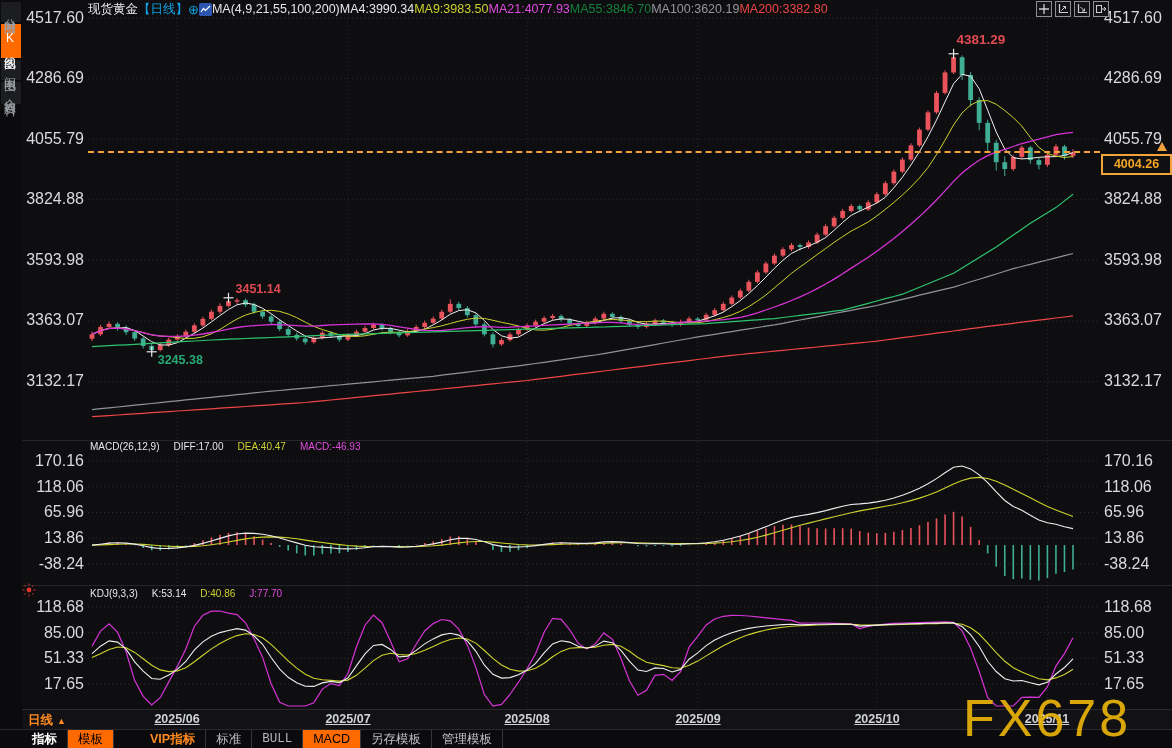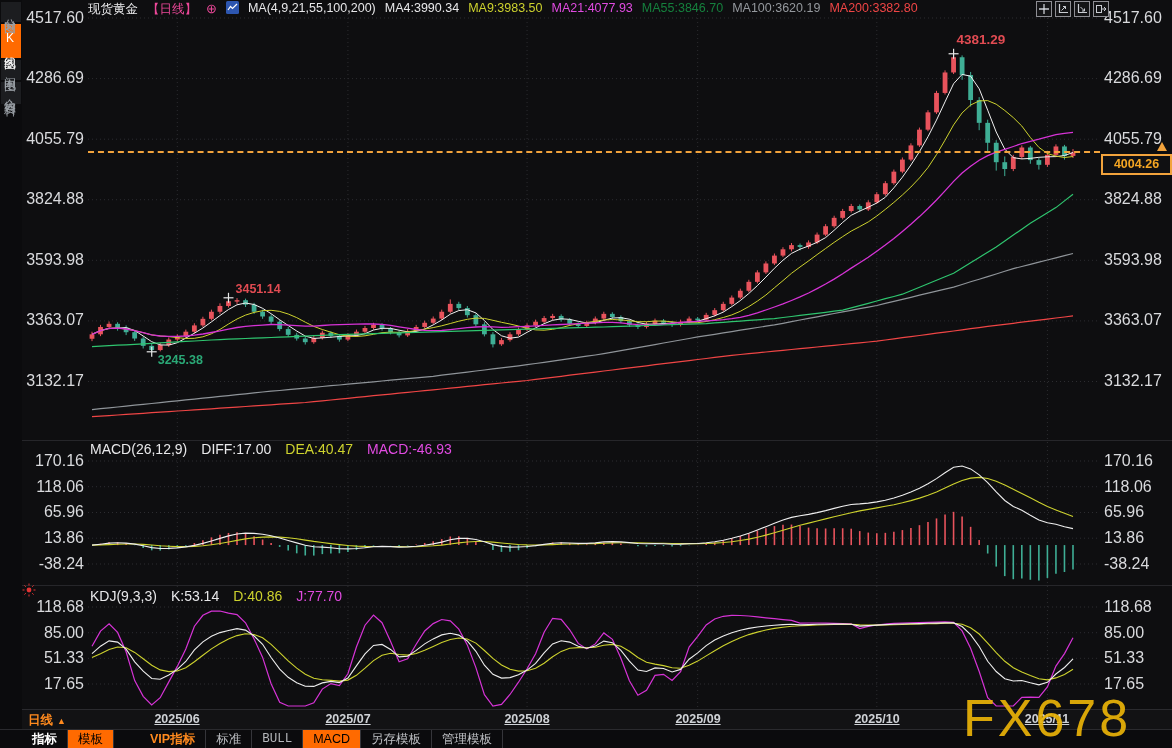--- a/index.html
+++ b/index.html
@@ -6,33 +6,33 @@
   .stage{position:relative;width:1172px;height:748px;background:#0e0e10;overflow:hidden;
          font-family:"Liberation Sans",sans-serif;-webkit-font-smoothing:antialiased;}
   svg.chart{position:absolute;left:0;top:0;z-index:1;}
   
   .sidebar{position:absolute;left:0;top:0;width:22px;height:748px;background:#0b0b0d;z-index:5;}
   .stab{writing-mode:vertical-lr;text-orientation:upright;display:block;width:20px;margin:2px 1px;
         padding:7px 0;text-align:center;font-size:12px;letter-spacing:2px;color:#9aa0a6;
         background:#1c1d20;cursor:pointer;}
   .stab.active{background:#ff6a00;color:#fff;}
   
-  .mhead{position:absolute;left:88px;top:1px;height:16px;display:flex;align-items:flex-start;gap:9px;
+  .mhead{position:absolute;left:88px;top:1px;height:16px;display:flex;align-items:center;
          font-size:12.5px;white-space:nowrap;z-index:6;color:#e6e6e8;}
   .hicons{position:absolute;left:1036px;top:1px;display:flex;gap:3px;z-index:6;}
   .hicon{width:14px;height:14px;border:1px solid #8e8e94;display:flex;align-items:center;justify-content:center;
          background:#141416;cursor:pointer;}
   .c-white{color:#e8e8ea}.c-yellow{color:#cdd22e}.c-magenta{color:#e14be1}
-  .c-green{color:#15803d}.c-gray{color:#94989d}.c-red{color:#ef4545}.c-orange{color:#ec4899}
+  .c-green{color:#15803d}.c-gray{color:#94989d}.c-red{color:#ef4545}.c-orange{color:#0ea5e9}
   
   .ylab{position:absolute;font-size:16px;color:#d9dadd;line-height:16px;z-index:4;}
   .ylab.l{left:22px;width:62px;text-align:right;}
   .ylab.r{left:1104px;width:66px;text-align:left;}
   
-  .phead{position:absolute;left:90px;font-size:14px;display:flex;gap:14px;white-space:nowrap;z-index:4;text-align:center;}
+  .phead{position:absolute;left:90px;font-size:10px;display:flex;gap:14px;white-space:nowrap;z-index:4;text-align:center;}
   
   .pline{position:absolute;left:88px;top:151px;width:1012px;border-top:2px dashed #f2a33c;z-index:3;}
   .pbox{position:absolute;left:1101px;top:154px;width:67px;height:17px;line-height:17px;text-align:center;
         border:2px solid #f2a33c;background:#101012;color:#f5a623;font-size:12.5px;font-weight:bold;z-index:4;}
   .parrow{position:absolute;left:1157px;top:142px;width:0;height:0;border-left:5px solid transparent;
         border-right:5px solid transparent;border-bottom:9px solid #f2a33c;z-index:4;}
   
   .xaxis{position:absolute;left:0;top:709px;width:1172px;height:20px;background:#121214;
          border-top:1px solid #2a2a2e;z-index:4;}
   .period{position:absolute;left:28px;top:2px;color:#ff8a1e;font-size:12.5px;font-weight:bold;}

